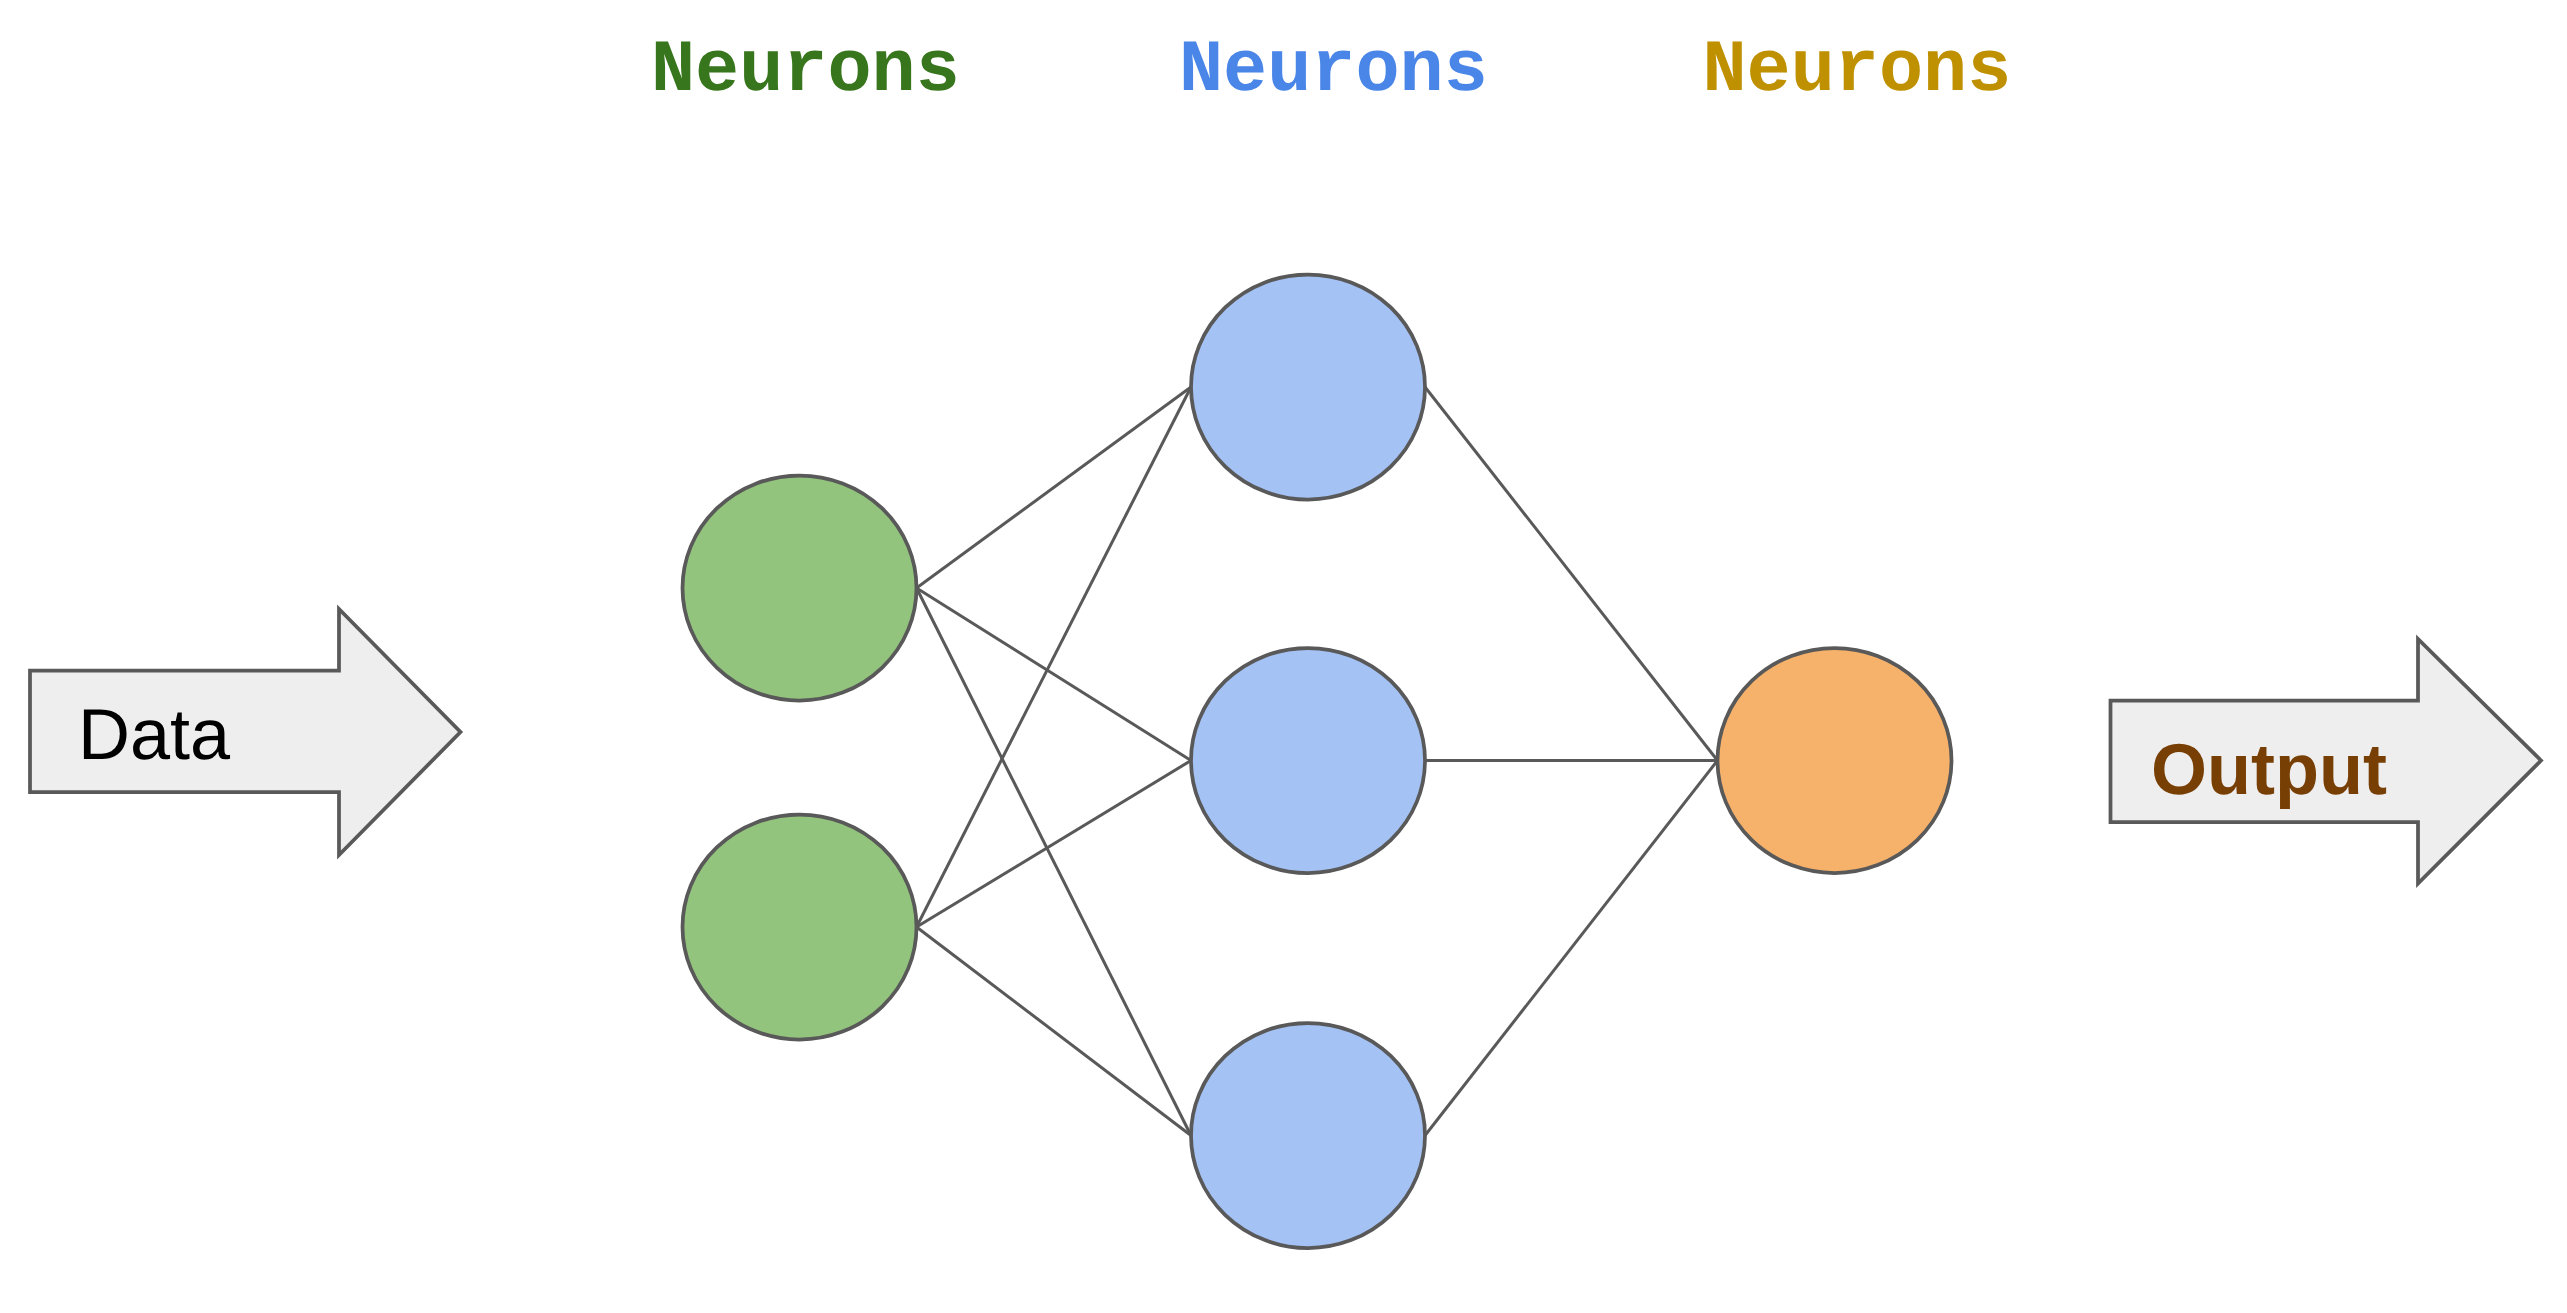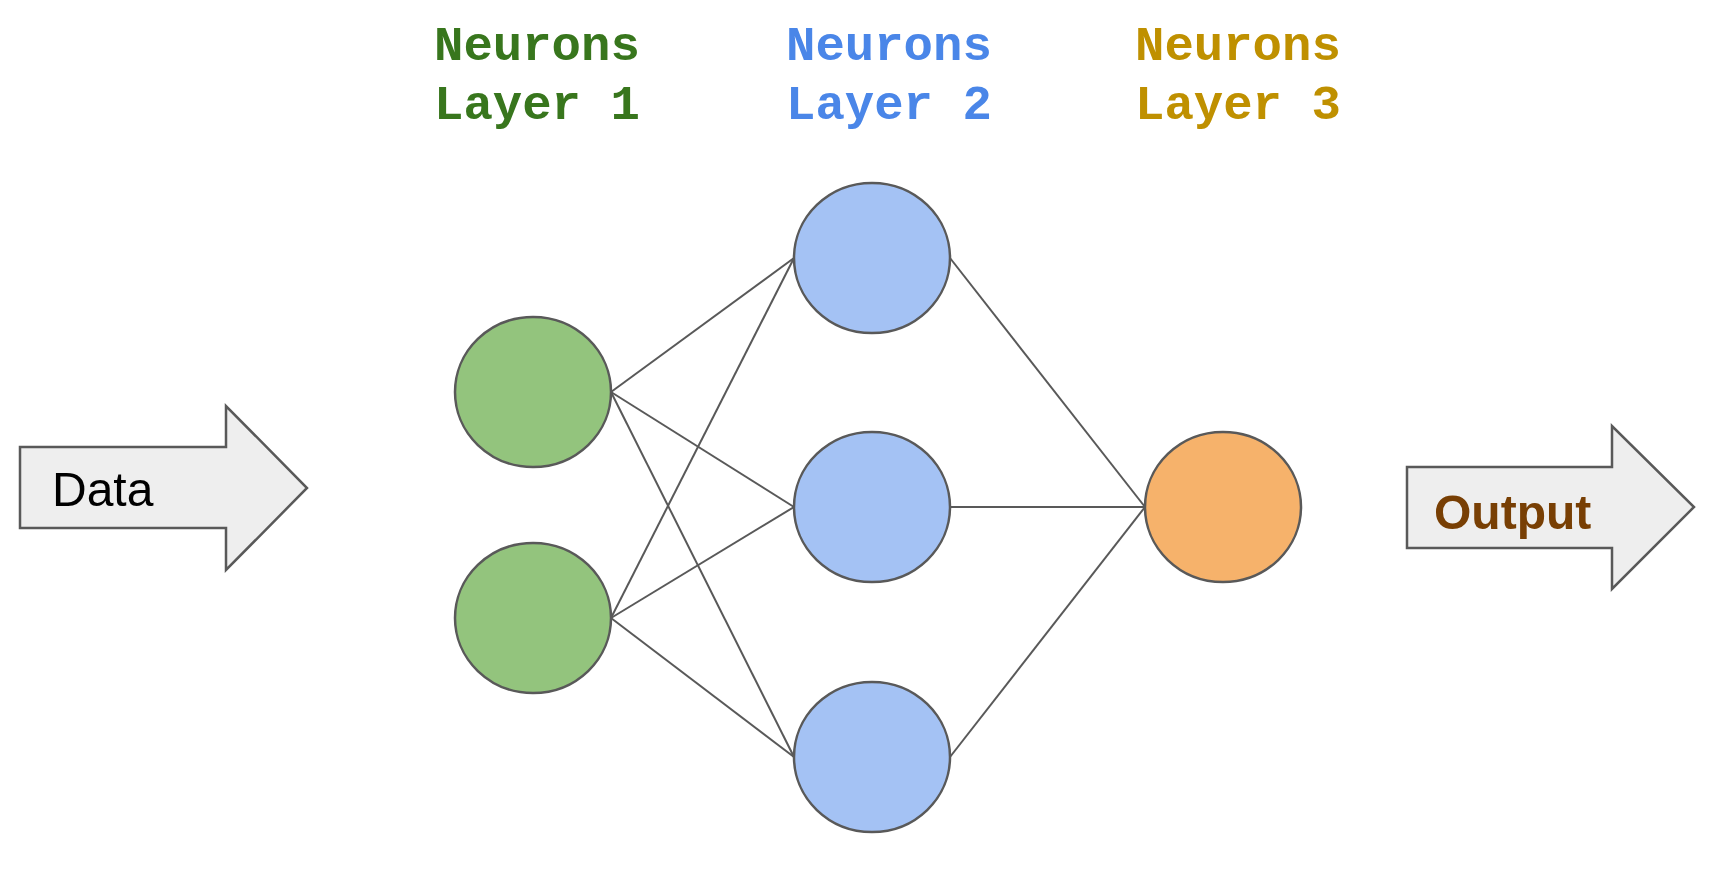--- a/index.html
+++ b/index.html
@@ -42,22 +42,19 @@
   </g>
 
   <g>
     <polygon id="output-arrow-shape" points="1407,467 1612,467 1612,426 1694,507 1612,589 1612,548 1407,548" stroke-width="2.5" stroke-linejoin="miter" fill="#eeeeee" stroke="#595959"></polygon>
     <text id="output-arrow-label" x="1434" y="529" font-size="48" font-weight="bold" fill="#783f04">Output</text>
   </g>
 </svg>
 
 <div class="layer-title" id="title-layer-1" style="color: rgb(56, 118, 29);">
   <span>Neurons</span>
-  <span>Layer 1</span>
 </div>
 <div class="layer-title" id="title-layer-2" style="color: rgb(74, 134, 232);">
   <span>Neurons</span>
-  <span>Layer 2</span>
 </div>
 <div class="layer-title" id="title-layer-3" style="color: rgb(191, 144, 0);">
   <span>Neurons</span>
-  <span>Layer 3</span>
 </div>
 
 </body></html>

